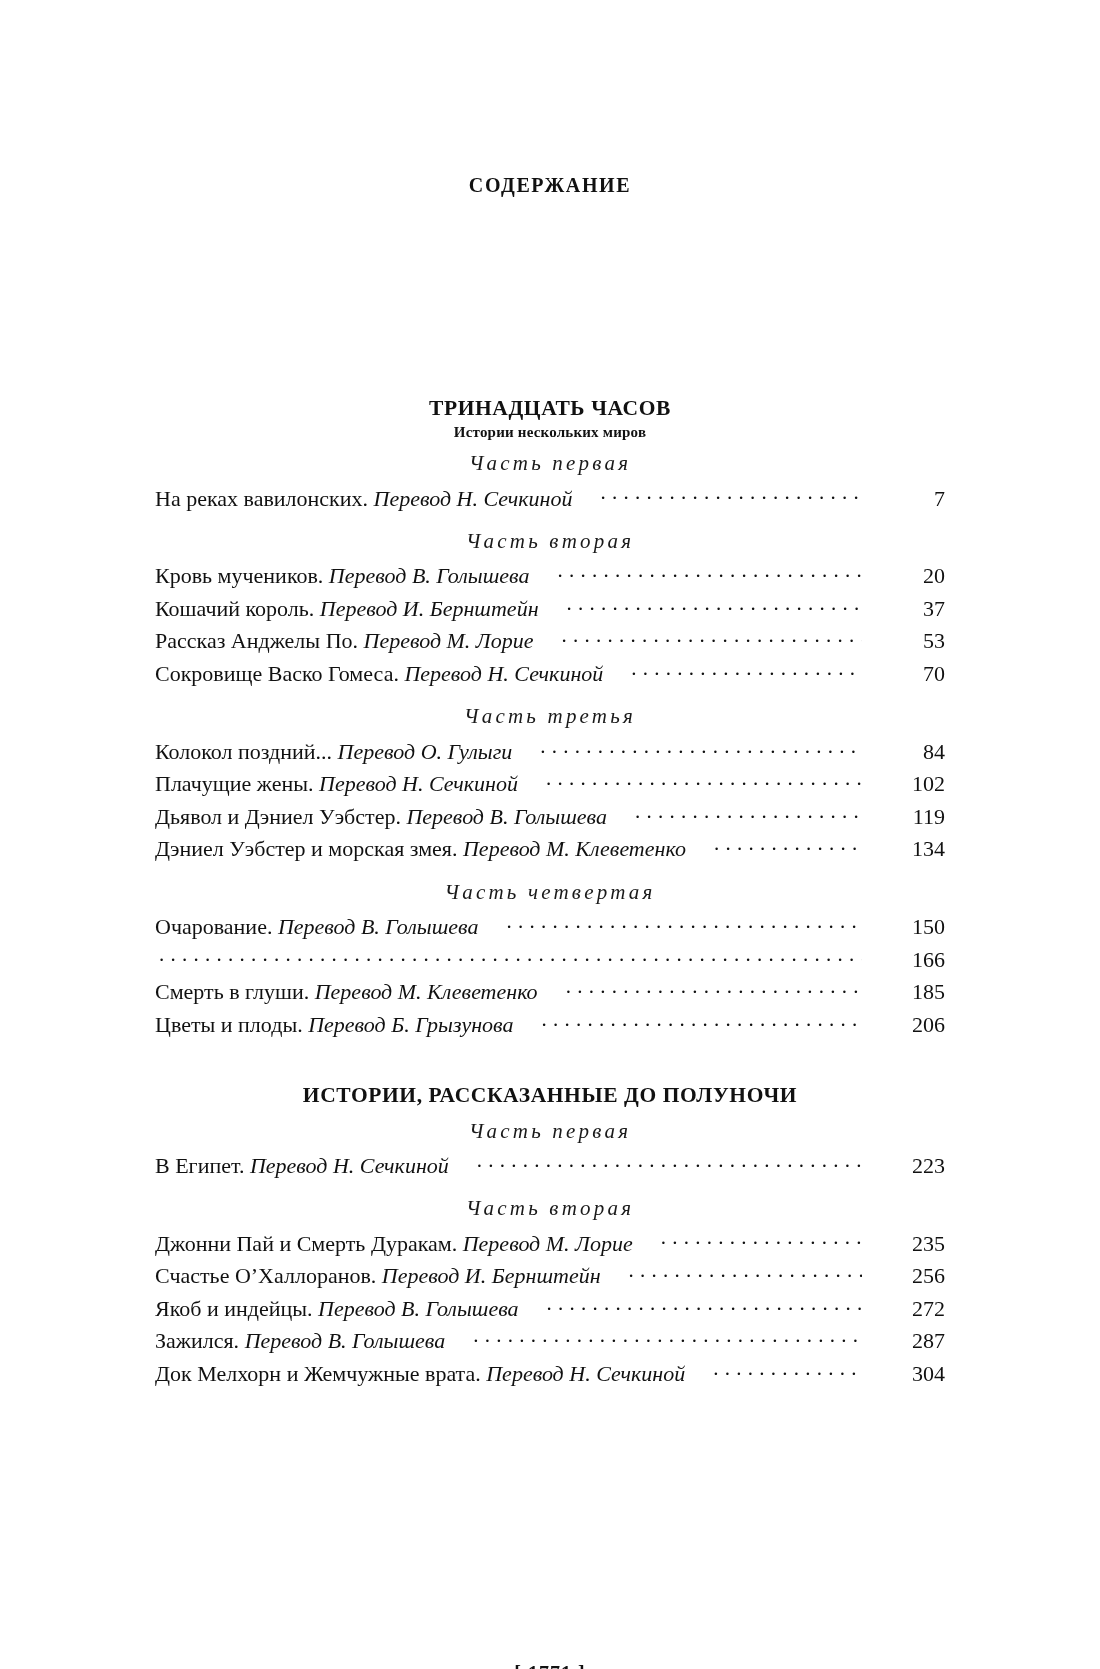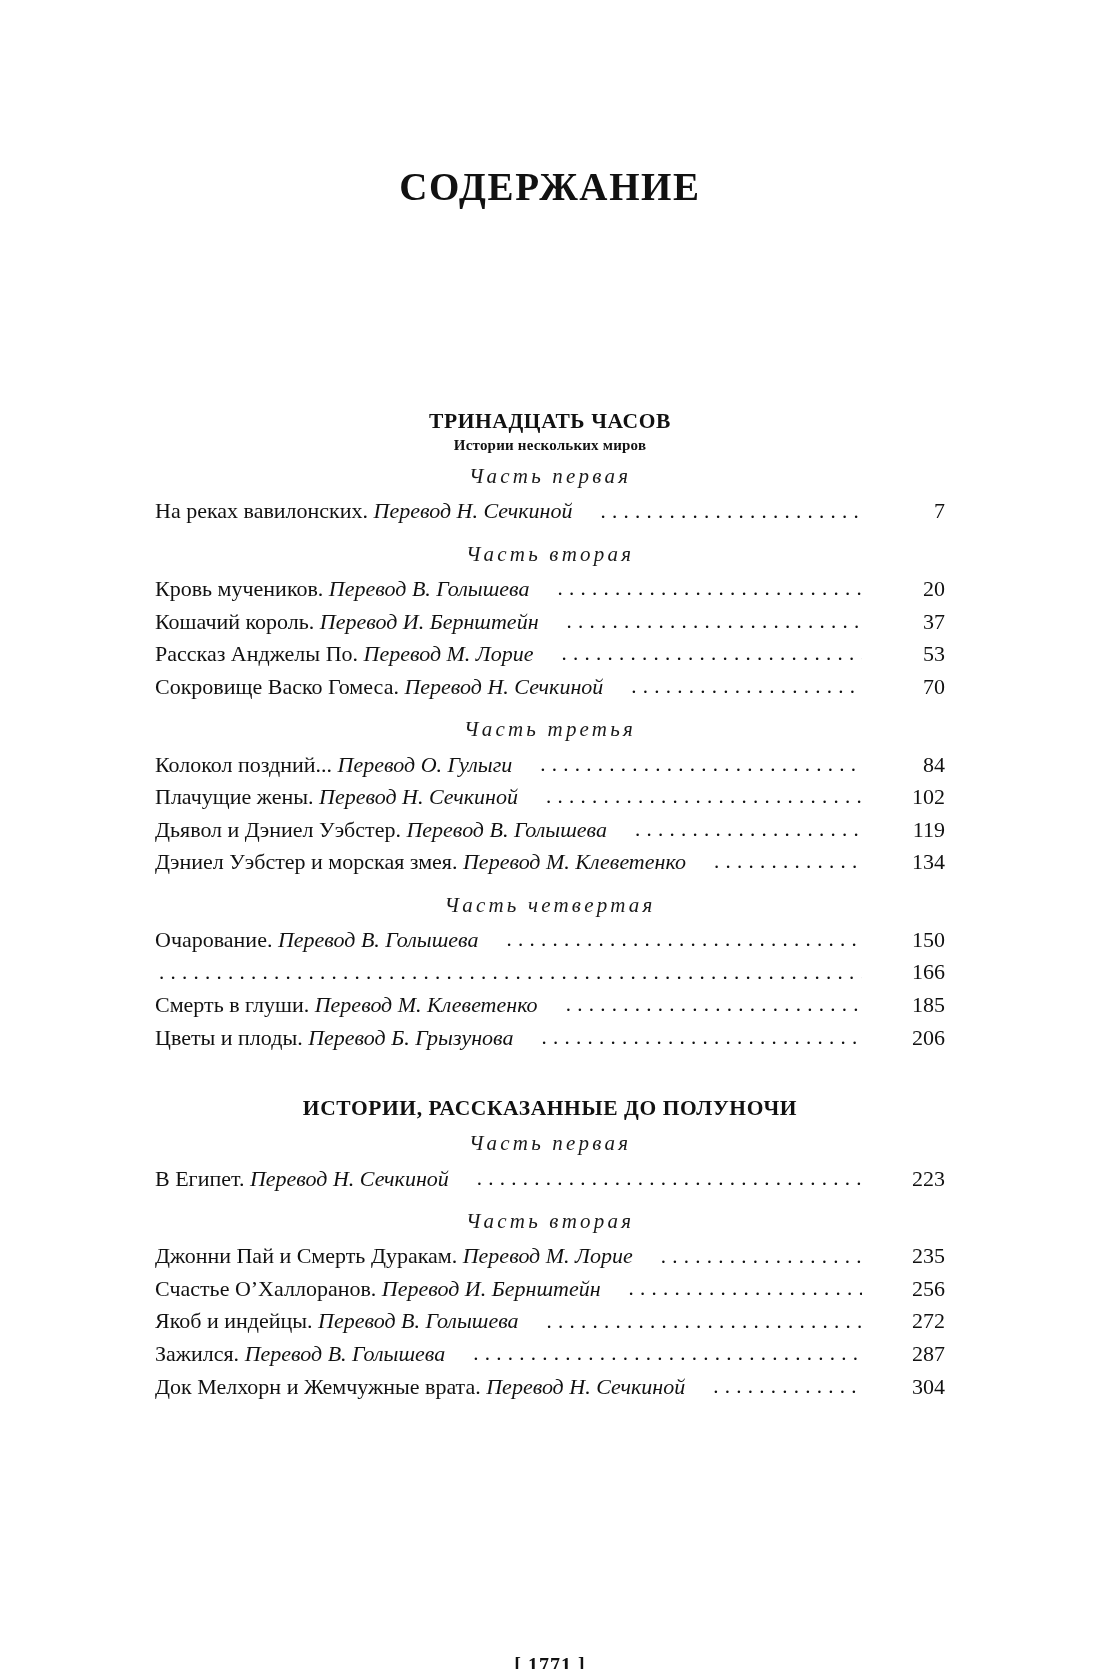--- a/index.html
+++ b/index.html
@@ -20,23 +20,23 @@
     position: relative;
     width: 1100px;
     height: 1669px;
     box-sizing: border-box;
   }
 
   
   .doc-title {
     text-align: center;
     font-weight: bold;
-    font-size: 39px;
+    font-size: 20px;
     letter-spacing: 1.6px;
-    margin: 8px;
+    margin: 16px;
     padding-top: 158px;
     line-height: 1.1;
     color: #111;
   }
 
   
   .toc {
     width: 790px;
     margin: 16px auto;
     padding-top: 0;
@@ -75,21 +75,21 @@
     line-height: 1.2;
     padding: 14px 0 6px 0;
     color: #1a1a1a;
     font-style: italic;
   }
   .part-title.tight { padding-top: 10px; }
 
   
   .entry {
     display: flex;
-    align-items: flex-end;
+    align-items: center;
     font-size: 22px;
     line-height: 1.48;
     color: #111;
     white-space: nowrap;
     gap: 24px;
   }
   .entry-text {
     flex: 0 1 auto;
     overflow: hidden;
   }

